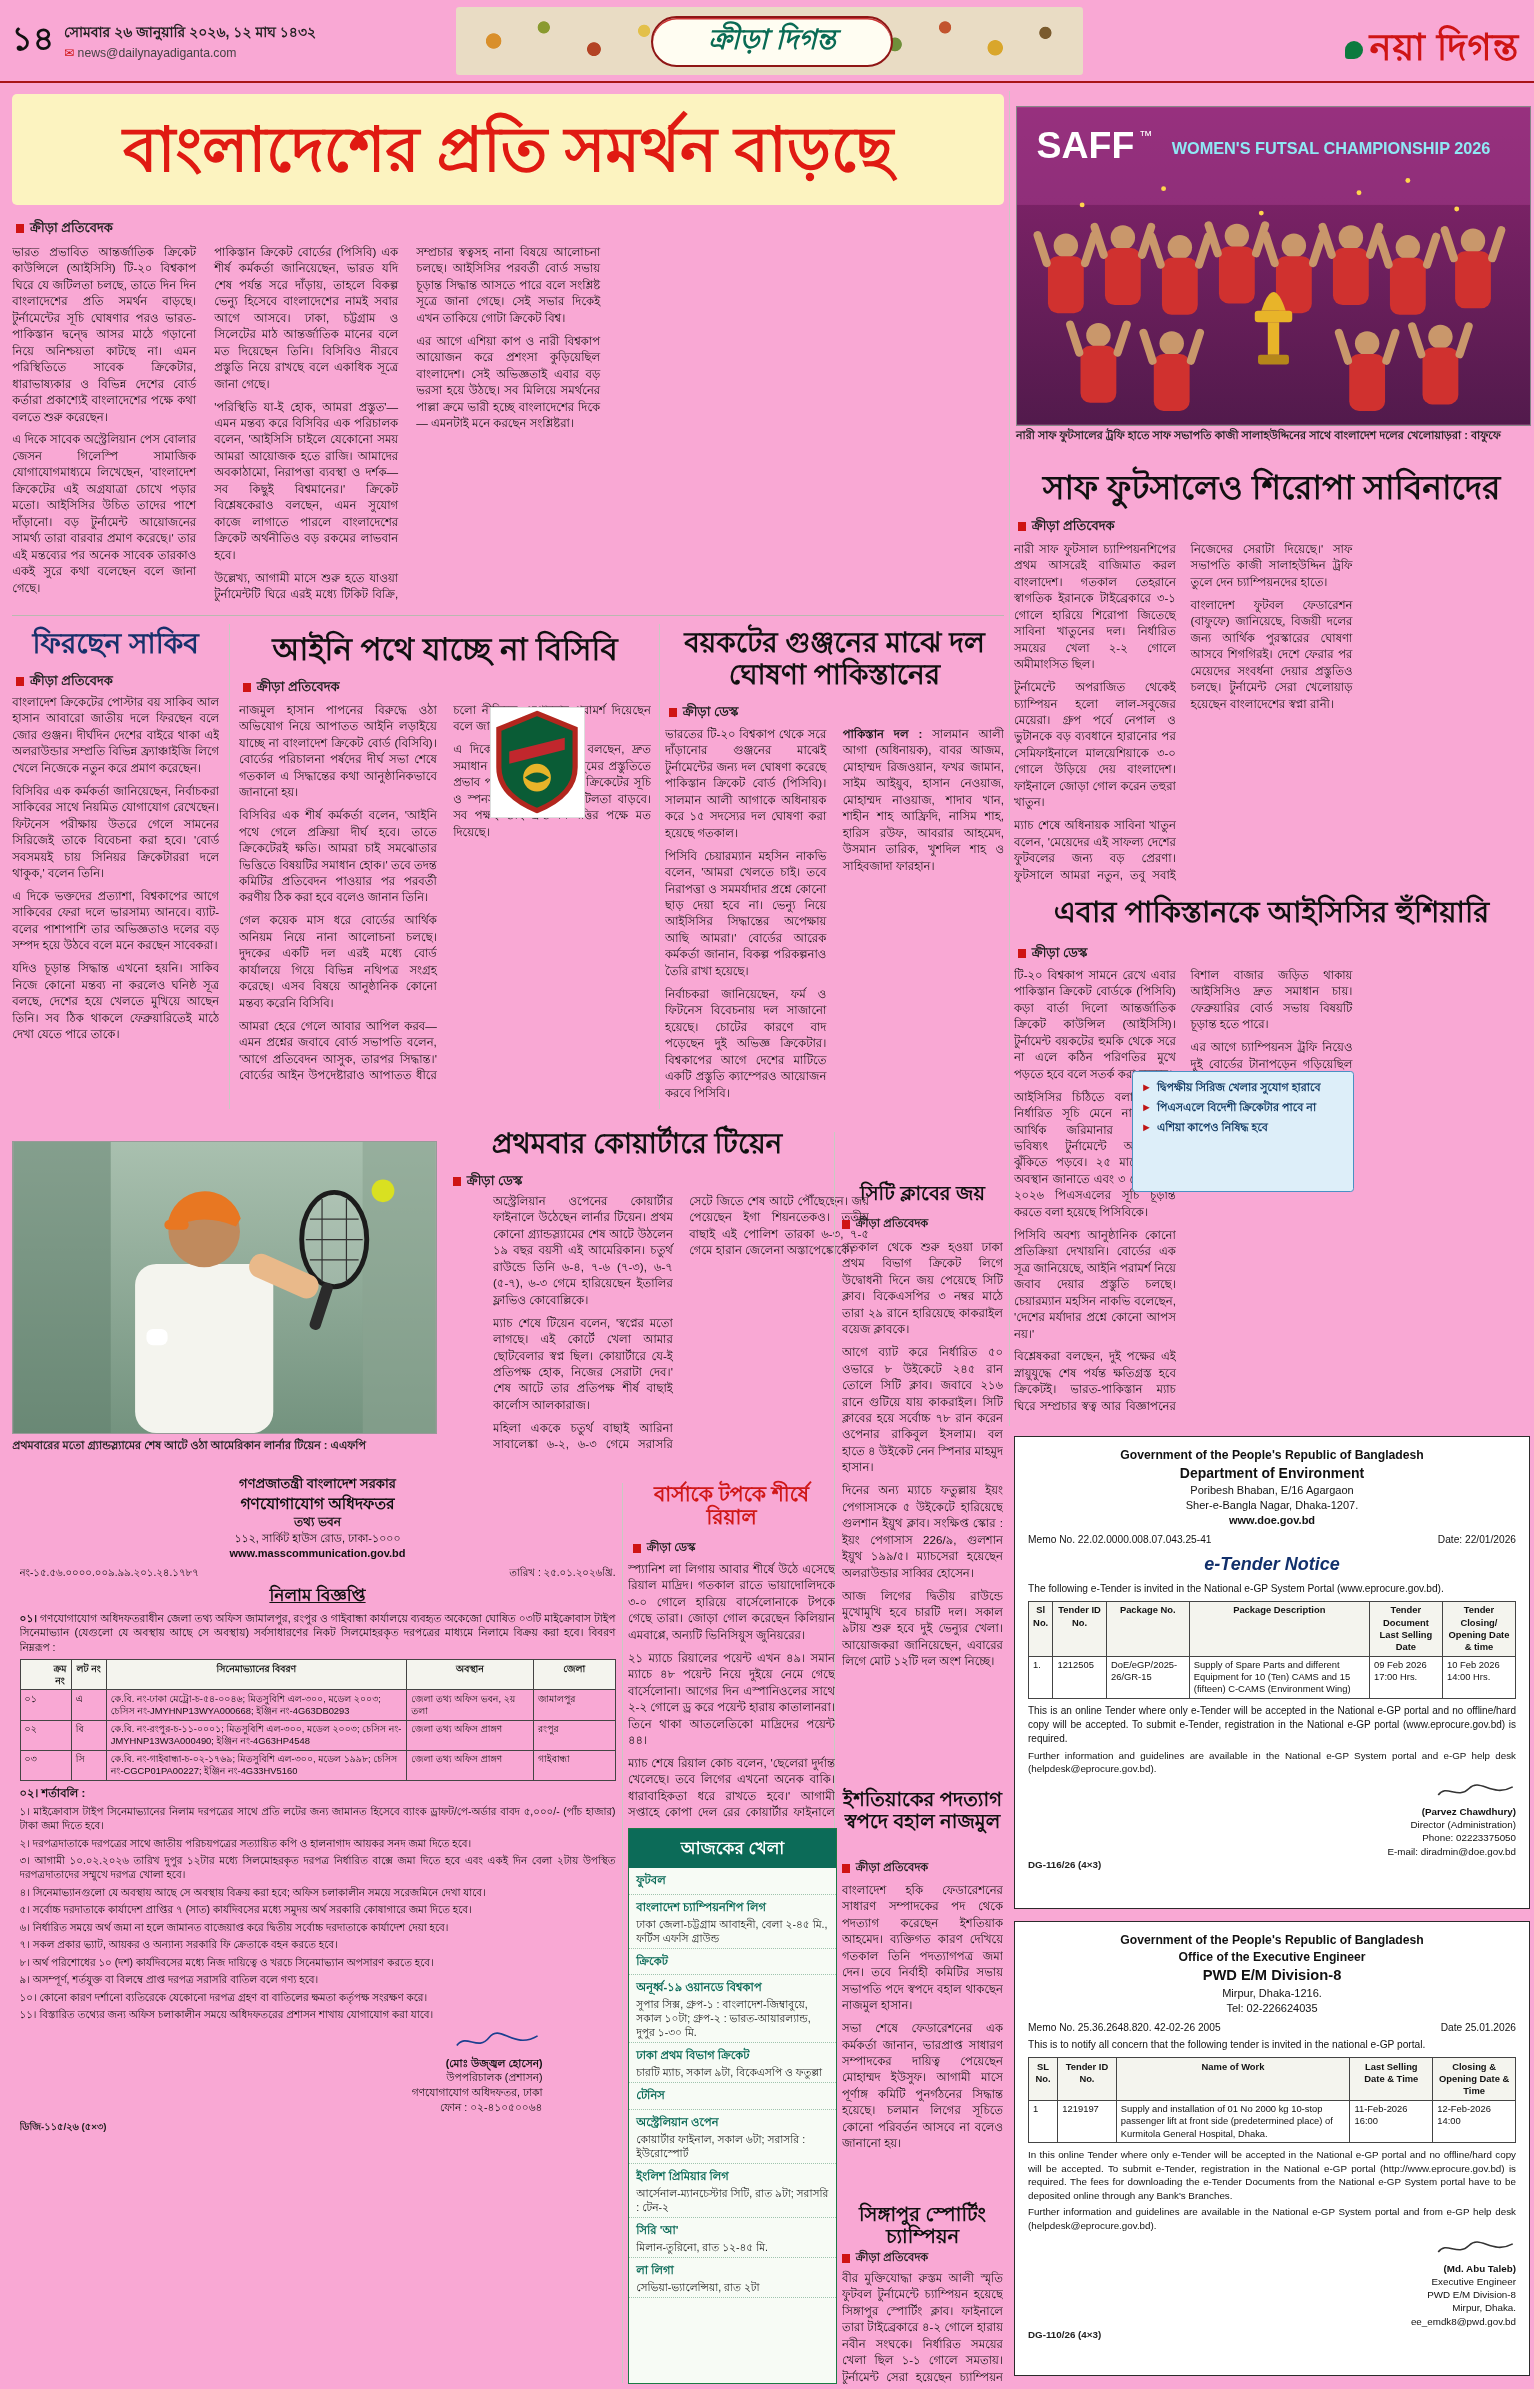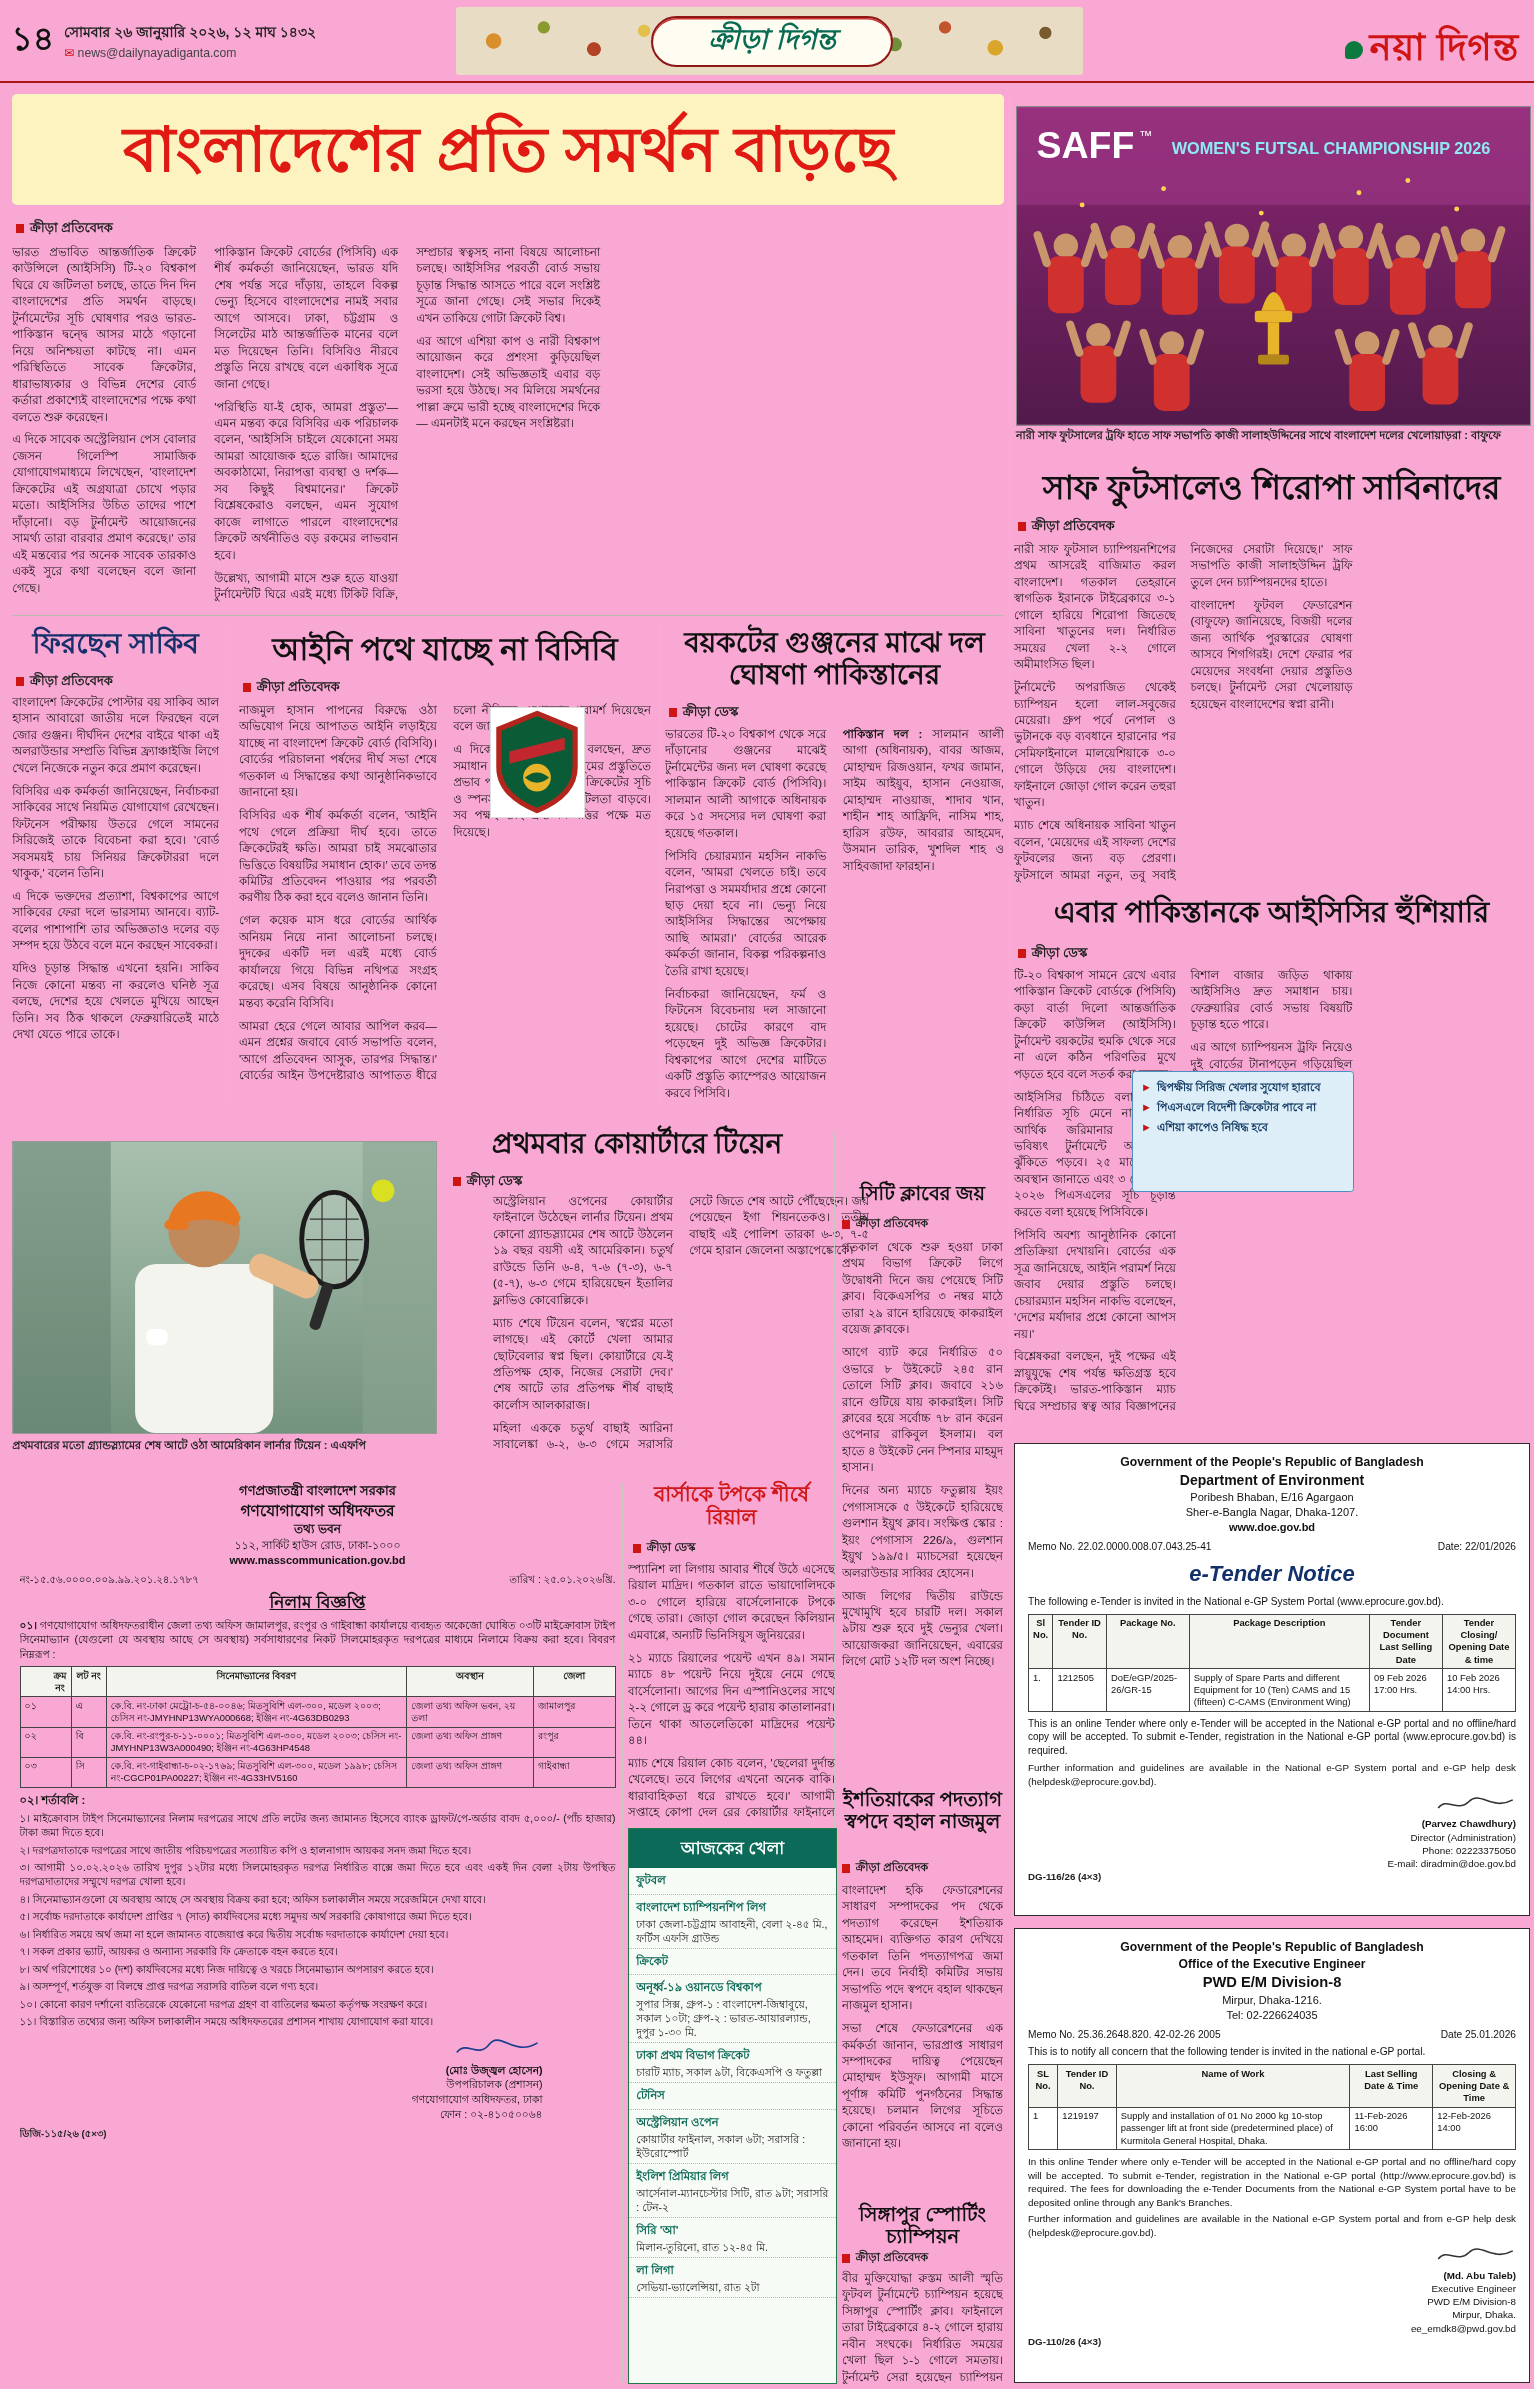--- a/index.html
+++ b/index.html
@@ -34,28 +34,28 @@
   .games{border:1.6px solid #1b7a46;background:#f7fbf5;overflow:hidden;}
   .games-head{background:#0c6b58;color:#fff;text-align:center;font-weight:bold;font-size:17px;padding:5.7px 0;}
   .game-entry{padding:4.1px 7.3px 2.4px 7.3px;border-bottom:0.8px dotted #9fc4ae;}
   .game-title{font-weight:bold;font-size:11.4px;color:#0c6b58;}
   .game-detail{font-size:10.6px;color:#222;line-height:1.3;}
   
   .warnbox{background:#ddeef9;border:1.6px solid #4a90c4;border-radius:3.3px;padding:8.1px 8.1px;}
   .warn-item{display:flex;gap:4.9px;font-size:11px;font-weight:bold;color:#123a63;margin-bottom:5.7px;line-height:1.3;}
   .warn-b{color:#c01818;flex:0 0 auto;}
   
-  .notice{font-size:10.6px;line-height:1.38;color:#111;margin-top:7px;}
+  .notice{font-size:10.6px;line-height:1.38;color:#111;}
   .notice .c{text-align:center;}
   .tbox{border:1.6px solid #2b2b2b;background:#fff;padding:9.8px 13px;overflow:hidden;}
   table.nt{border-collapse:collapse;width:100%;margin:4.9px 0;}
   table.nt th,table.nt td{border:0.8px solid #444;padding:2.4px 4.1px;font-size:9.4px;line-height:1.3;vertical-align:top;text-align:left;}
   table.nt th{font-weight:bold;text-align:center;background:#f4f4ee;}
   .memo-row{display:flex;justify-content:space-between;font-size:10.2px;margin-top:4.9px;}
-  .nt-title{text-align:center;font-weight:bold;font-style:italic;font-size:22px;color:#12306b;margin:4.9px 0;}
+  .nt-title{text-align:center;font-weight:bold;font-style:italic;font-size:18px;color:#12306b;margin:4.9px 0;}
   .sigblk{text-align:right;font-size:9.8px;line-height:1.35;margin-top:6.5px;}
   .sig-name{font-weight:bold;}
   .code{font-size:9.8px;font-weight:bold;color:#222;}
   .term{font-size:10.3px;line-height:1.38;text-align:justify;margin-bottom:3.3px;}
 </style>
 </head>
 <body>
 
 <div class="page">
 

